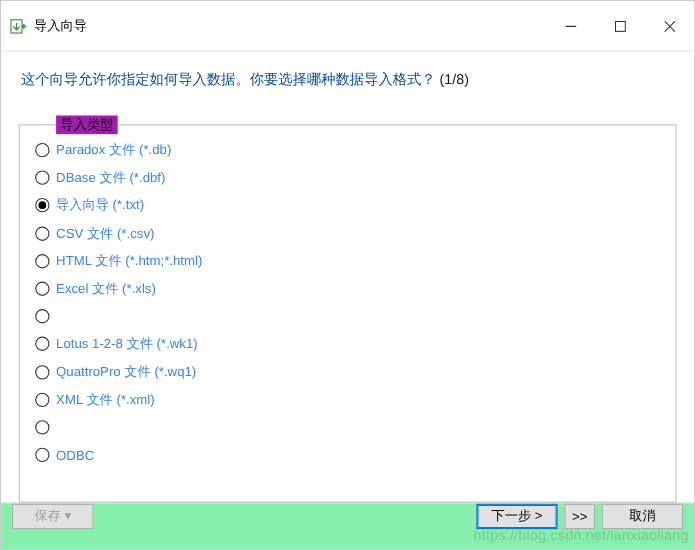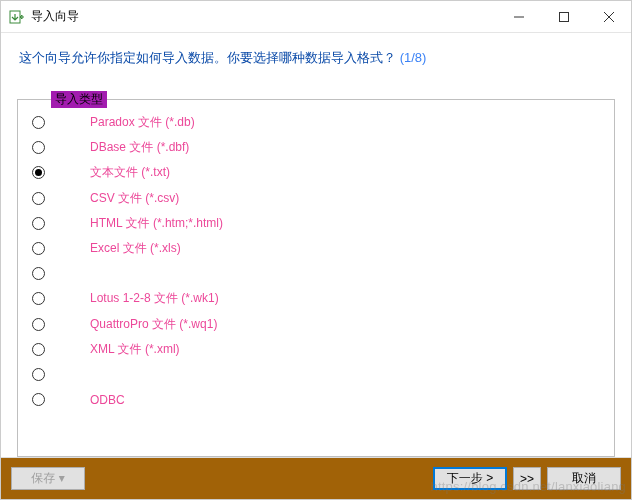--- a/index.html
+++ b/index.html
@@ -8,21 +8,21 @@
     font-family: "Microsoft YaHei", "Segoe UI", Tahoma, sans-serif;
     font-size: 12px;
     background: #fff;
     width: 632px;
     height: 500px;
     overflow: hidden;
     position: relative;
   }
   .window { width: 632px; height: 500px; border: 1px solid #ccc; display: flex; flex-direction: column; }
   .titlebar {
-    height: 32px;
+    height: 46px;
     display: flex;
     align-items: center;
     padding: 0 0 0 8px;
     border-bottom: 1px solid #e5e5e5;
     background: #fff;
   }
   .title-icon { width: 16px; height: 16px; margin-right: 6px; position: relative; }
   .title-icon svg { width: 16px; height: 16px; display: block; }
   .title-text { flex: 0 0 auto; color: #000; font-size: 12px; }
   .title-spacer { flex: 1; }
@@ -30,21 +30,21 @@
     width: 45px; height: 30px;
     display: flex; align-items: center; justify-content: center;
     color: #333;
   }
   .content { flex: 1; padding: 10px 16px 0 16px; display: flex; flex-direction: column; }
   .heading {
     color: #0a4aa8;
     font-size: 13px;
     padding: 6px 0 10px 2px;
   }
-  .heading .step { color: #3b82f6; }
+  .heading .step { color: #0f172a; }
   .groupbox {
     border: 1px solid #bfbfbf;
     margin-top: 22px;
     padding: 10px 14px 8px 14px;
     position: relative;
     flex: 1;
   }
   .groupbox-legend {
     position: absolute;
     top: -9px;
@@ -70,27 +70,27 @@
     display: flex; align-items: center; justify-content: center;
     background: #fff;
     flex-shrink: 0;
   }
   .radio-circle.selected::after {
     content: "";
     width: 7px; height: 7px;
     background: #000;
     border-radius: 50%;
   }
-  .radio-label { color: #ec4899; font-size: 12px; margin-left: 39px; }
+  .radio-label { color: #3b82f6; font-size: 12px; }
   .footer {
     height: 42px;
-    background: #a16207;
+    background: #86efac;
     border-top: 1px solid #ddd;
     display: flex;
-    align-items: center;
+    align-items: flex-start;
     padding: 0 10px;
     gap: 6px;
   }
   .footer-spacer { flex: 1; }
   .btn {
     height: 23px;
     min-width: 74px;
     background: #e1e1e1;
     border: 1px solid #adadad;
     font-size: 12px;
@@ -158,21 +158,21 @@
           <div class="radio-item">
             <span class="radio-circle"></span>
             <span class="radio-label">Paradox 文件 (*.db)</span>
           </div>
           <div class="radio-item">
             <span class="radio-circle"></span>
             <span class="radio-label">DBase 文件 (*.dbf)</span>
           </div>
           <div class="radio-item">
             <span class="radio-circle selected"></span>
-            <span class="radio-label">文本文件 (*.txt)</span>
+            <span class="radio-label">导入向导 (*.txt)</span>
           </div>
           <div class="radio-item">
             <span class="radio-circle"></span>
             <span class="radio-label">CSV 文件 (*.csv)</span>
           </div>
           <div class="radio-item">
             <span class="radio-circle"></span>
             <span class="radio-label">HTML 文件 (*.htm;*.html)</span>
           </div>
           <div class="radio-item">

